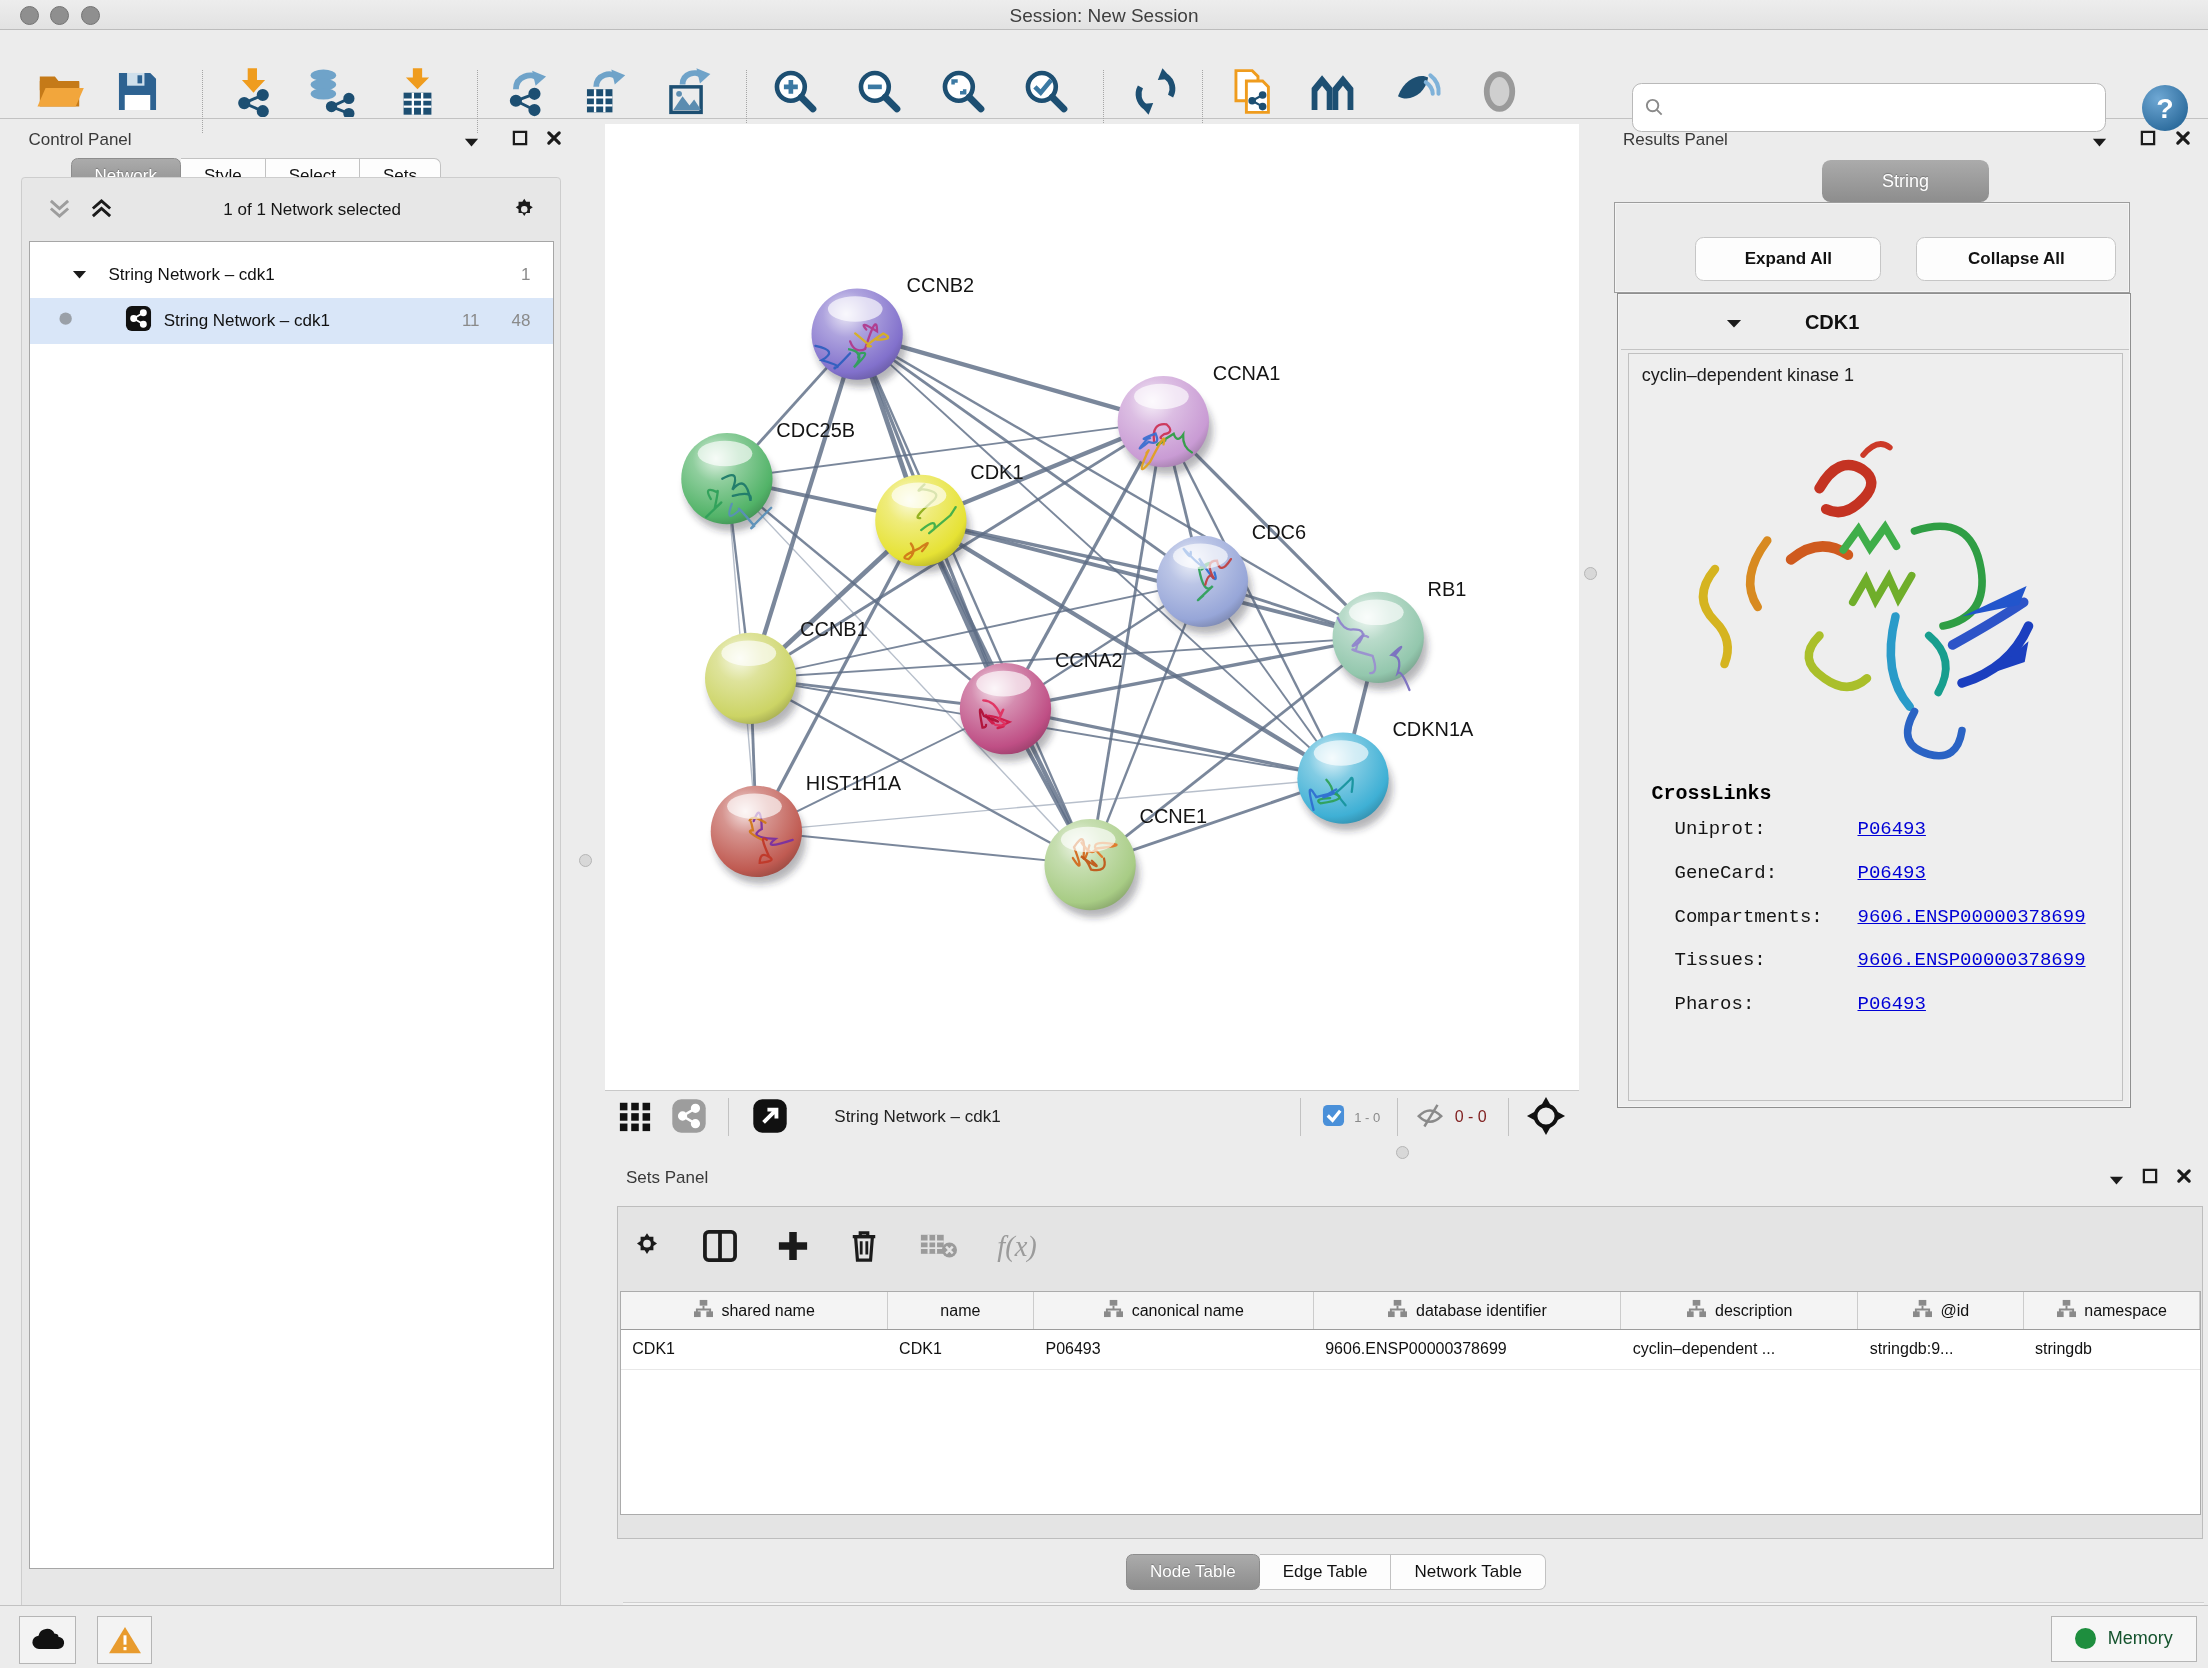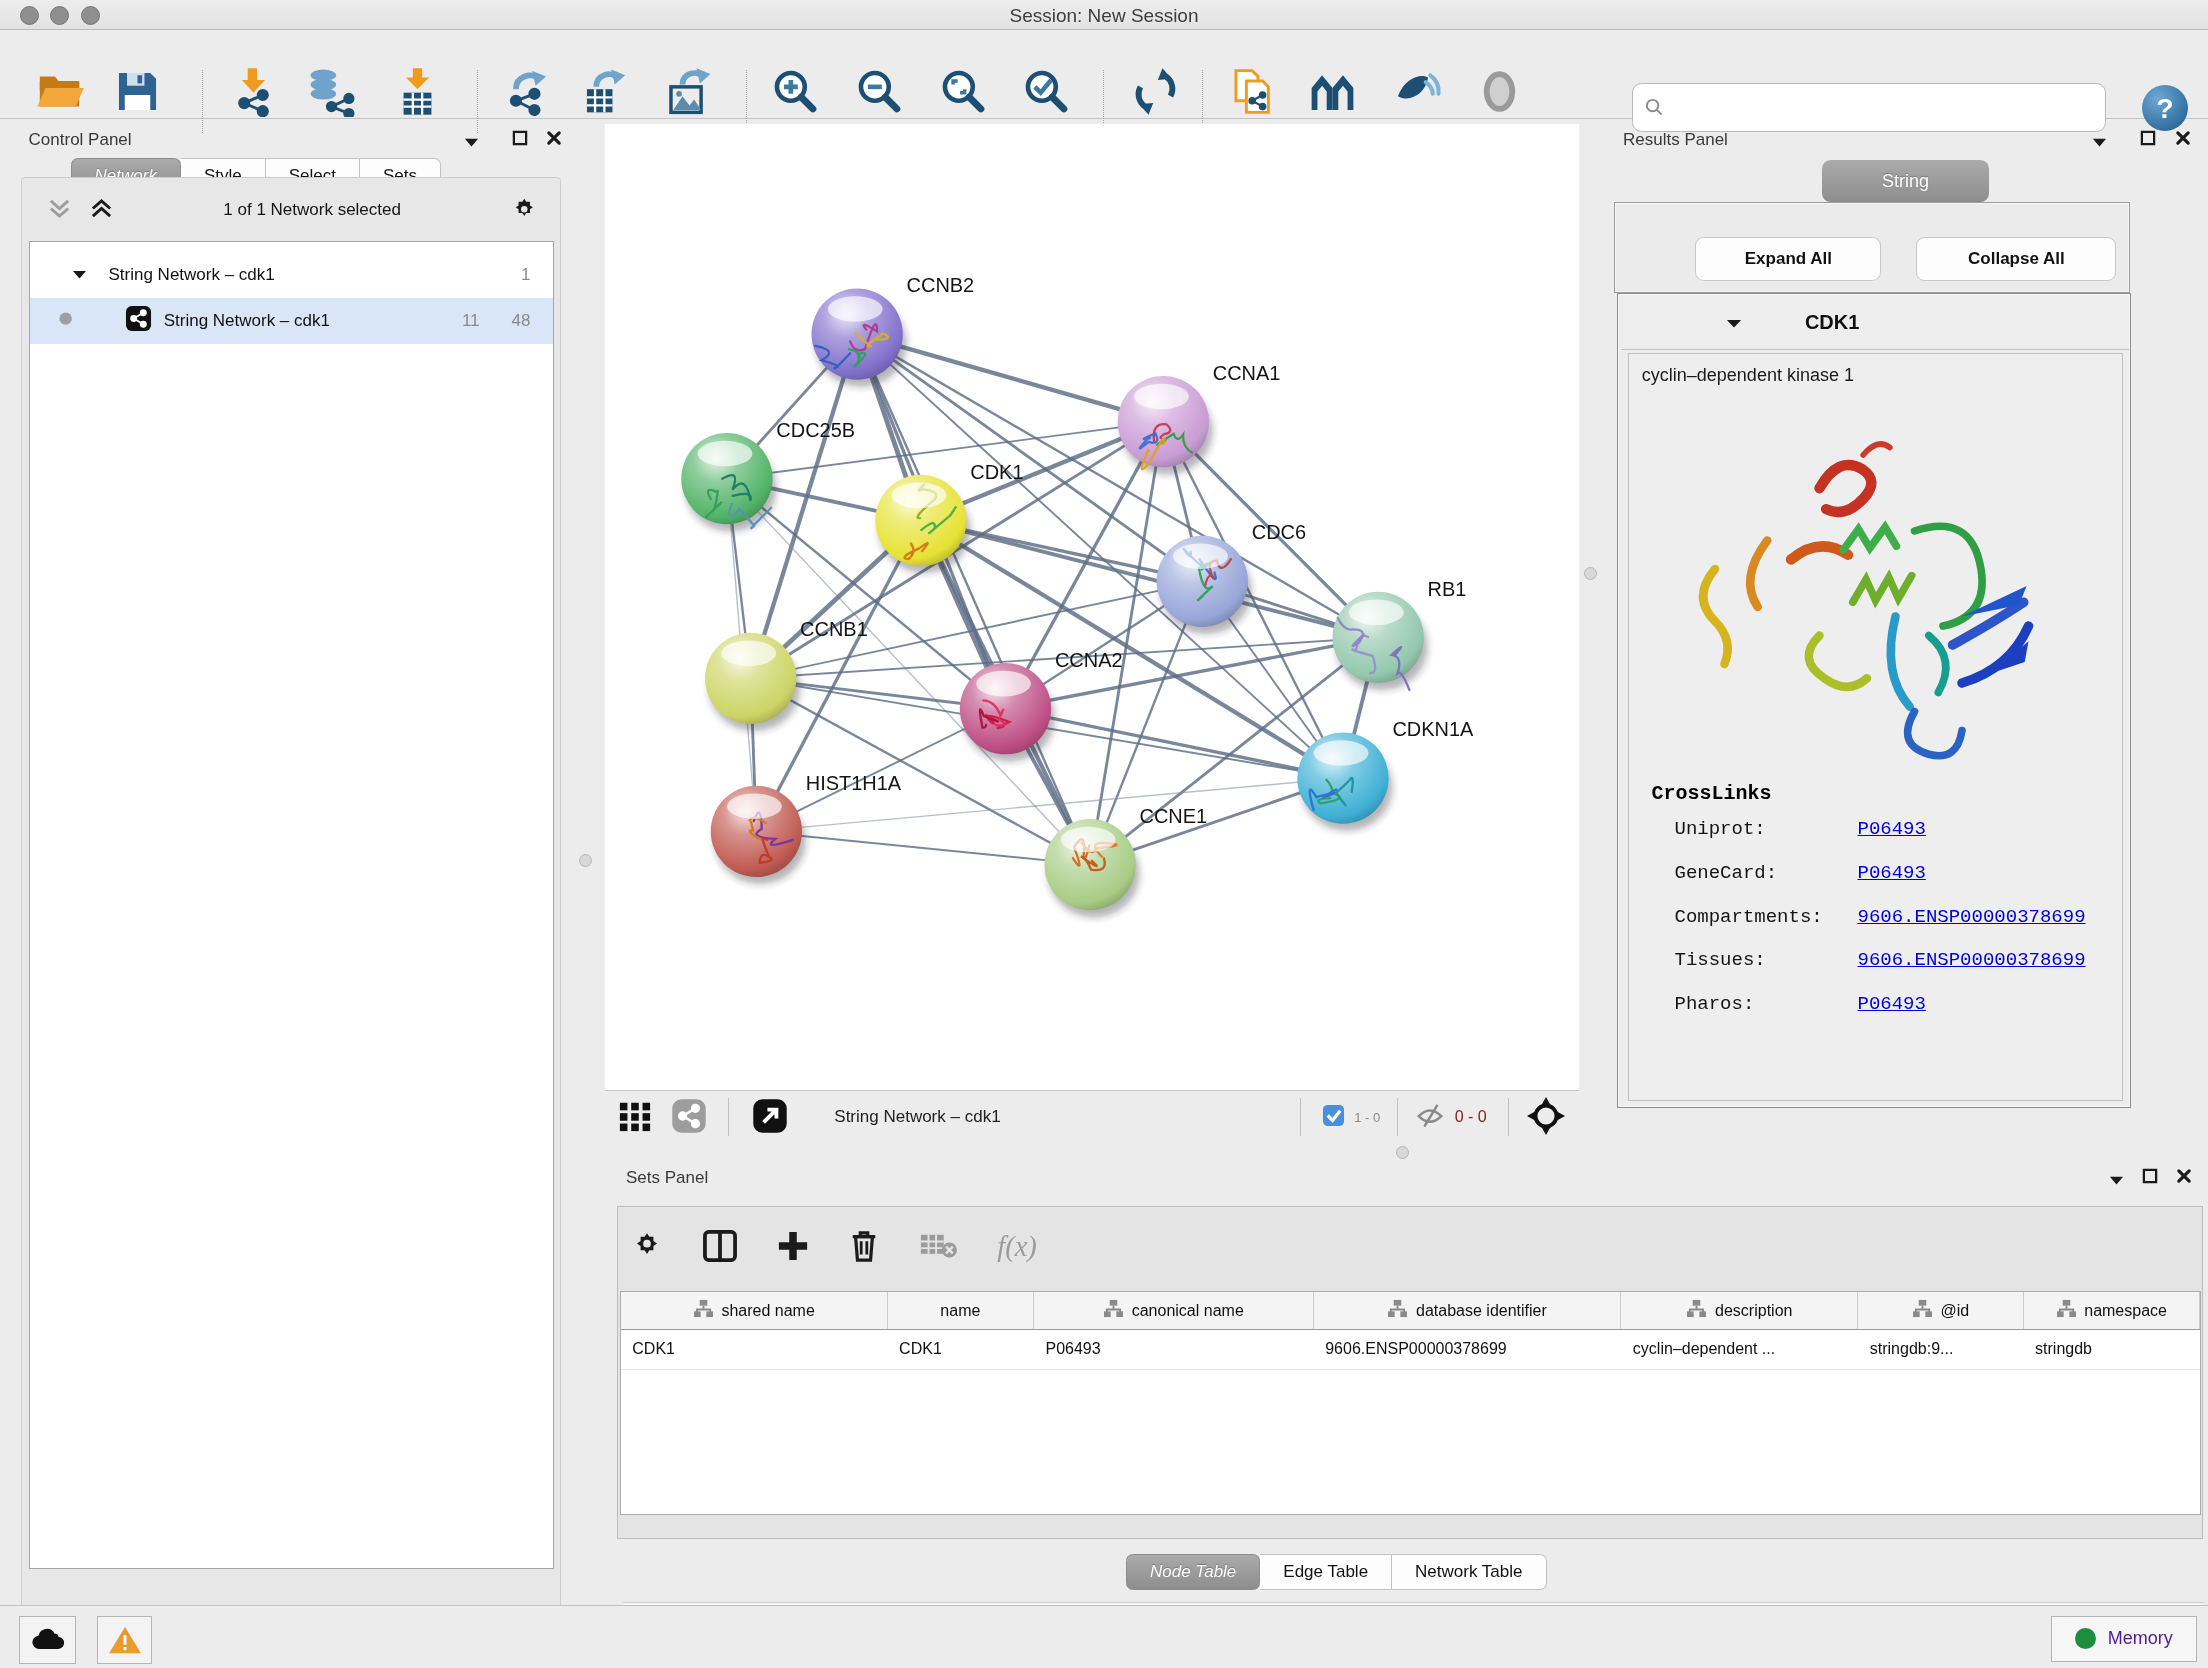--- a/index.html
+++ b/index.html
@@ -29,21 +29,21 @@
     color:#fff; font-size:28.5px; font-weight:bold; text-align:center; line-height:46px; }
 
   
   .panel-title { font-size:17px; color:#393939; }
 
   
   .cpanel { left:7.6px; top:124px; width:561px; height:1480px; }
   .cp-tabs { left:63px; top:34px; display:flex; }
   .tab { height:36px; line-height:34px; padding:0 23px; font-size:17px; background:#fdfdfd;
     border:1px solid #c2c2c2; border-left:none; color:#111; }
-  .tab:first-child { border-left:1px solid #c2c2c2; border-radius:6.7px 0 0 6.7px;font-style:italic; }
+  .tab:first-child { border-left:1px solid #c2c2c2; border-radius:6.7px 0 0 6.7px; }
   .tab:last-child { border-radius:0 6.7px 6.7px 0; }
   .tab.sel { background:linear-gradient(#ababab,#8d8d8d); color:#fff;
     border-radius:6.7px; border-color:#8d8d8d; text-shadow:0 -1px 1px rgba(0,0,0,.25); }
   .cp-inner { left:13.3px; top:53px; width:540px; height:1459px; background:#e7e7e7;
     border:1px solid #cdcdcd; border-radius:3.8px; }
   .cp-subhdr { left:0; top:13.3px; width:100%; height:38px; display:flex; align-items:center; }
   .cp-status { flex:1; text-align:center; font-size:17px; color:#161616; }
   .netlist { left:7.6px; top:63px; width:525px; height:1328px; background:#fff; border:1px solid #a6a6a6; }
   .nrow { width:100%; height:46px; display:flex; align-items:center; font-size:17px; color:#111; }
   .nrow.selected { background:#d9e6f8; }
@@ -92,21 +92,21 @@
   .td { font-size:16px; color:#111; padding:9.5px 0 0 11.4px; overflow:hidden; white-space:nowrap; }
   .hscroll { left:1.9px; top:310px; width:1581px; height:19px; background:#f3f3f3; border-top:1px solid #d0d0d0; }
   .hthumb { left:11.4px; top:3.8px; width:164px; height:11.4px; border-radius:5.7px; background:#b6b6b6; }
   .bt-tabs { left:557px; top:390px; display:flex; }
 
   
   .appstatus { left:0; top:1605px; width:2208px; height:63px; background:#ececec; border-top:1px solid #c2c2c2; }
   .sq-btn { top:9.5px; height:48px; background:#f3f3f3; border:1px solid #b5b5b5;
     display:flex; align-items:center; justify-content:center; }
   .mem-btn { left:2051px; top:9.5px; width:146px; height:46px; background:#f6f6f6; border:1px solid #b5b5b5;
-    display:flex; align-items:center; justify-content:center; gap:11.4px; font-size:18px; color:#4c1d95; }
+    display:flex; align-items:center; justify-content:center; gap:11.4px; font-size:18px; color:#14532d; }
   .mem-dot { width:21px; height:21px; border-radius:50%; background:#1e8e3e; }
 
   svg text { font-family:"Liberation Sans", sans-serif; }
 </style>
 </head>
 <body>
 
 <div class="abs titlebar">
   <div class="abs traffic" style="left:20px"></div>
   <div class="abs traffic" style="left:50px"></div>

